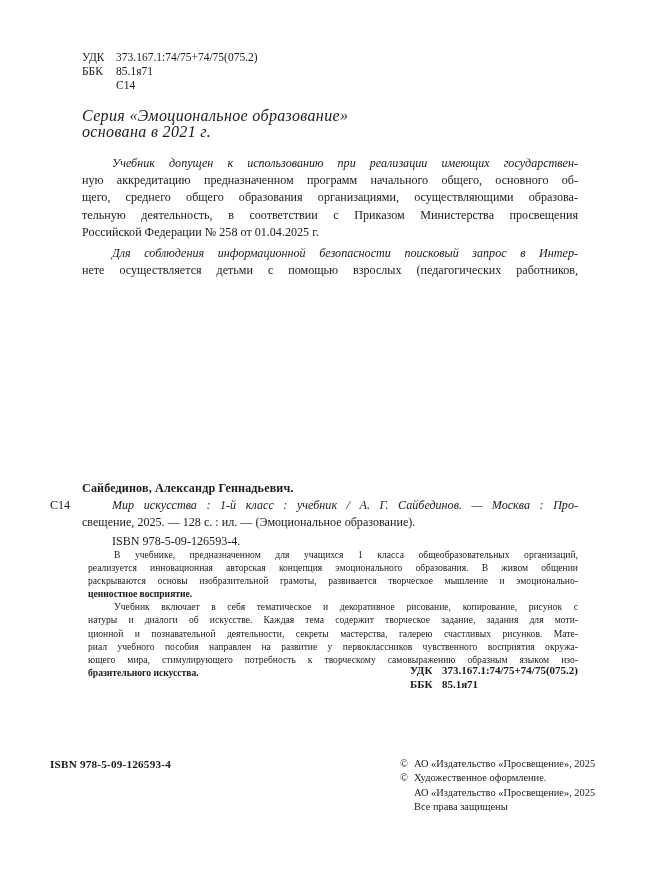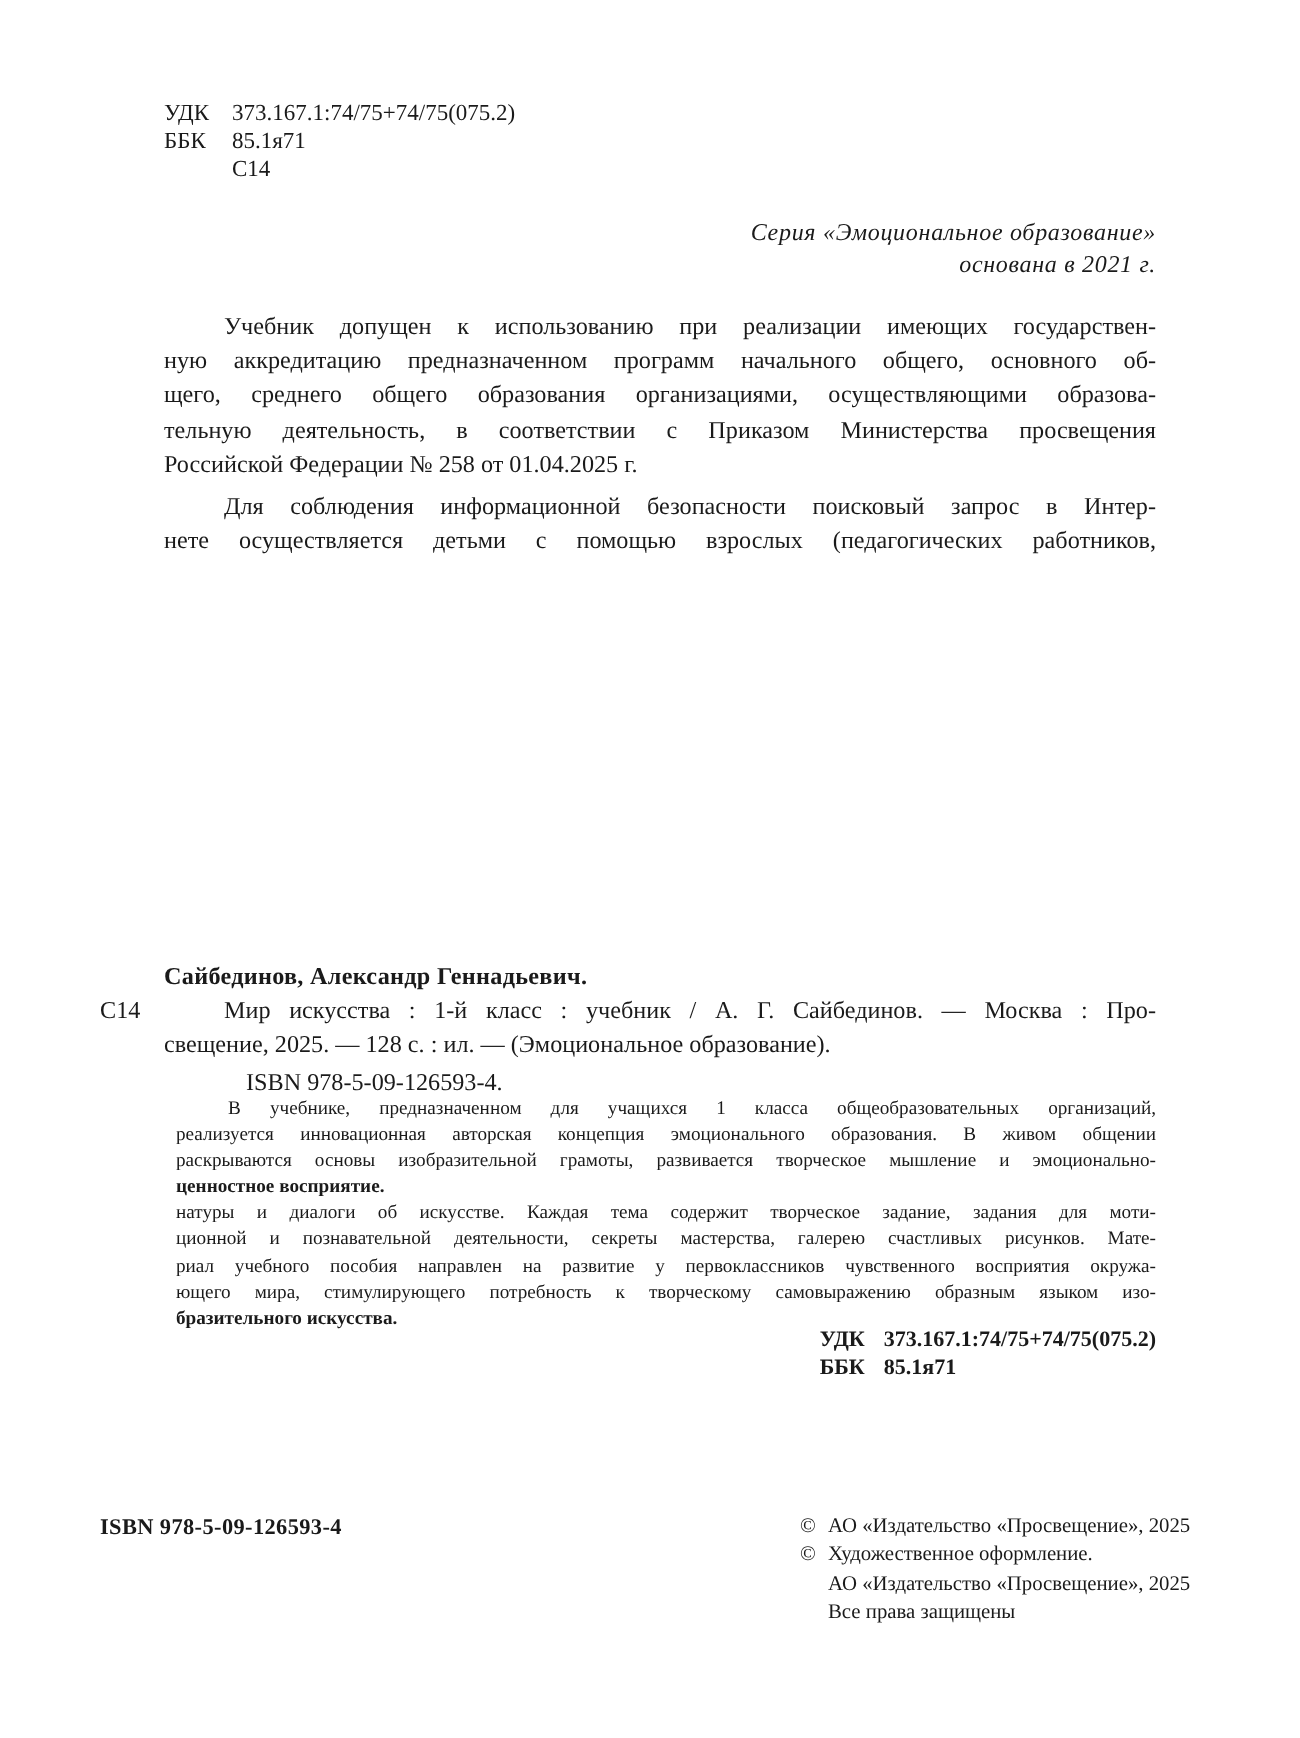--- a/index.html
+++ b/index.html
@@ -42,23 +42,23 @@
     display: inline-block;
     margin-left: 34px;
   }
 
   
   .series {
     position: absolute;
     left: 82px;
     top: 108px;
     width: 496px;
-    text-align: right;
+    text-align: left;
     font-style: italic;
-    font-size: 12px;
+    font-size: 16px;
     line-height: 16px;
     letter-spacing: .35px;
   }
   .series .ln { display: block; }
 
   
   .body-block {
     position: absolute;
     left: 82px;
     width: 496px;
@@ -70,21 +70,21 @@
   #para-approval { top: 155px; }
   #para-safety   { top: 245px; }
 
   
   .jline {
     display: block;
     text-align: justify;
     text-align-last: justify;
     white-space: pre-wrap;
   }
-  .jline.first { text-indent: 30px; }
+  .jline.first { text-indent: 30px; font-style: italic; }
   .jline.last  { text-align-last: left; }
 
   
   .biblio {
     position: absolute;
     left: 82px;
     top: 480px;
     width: 496px;
     font-size: 12.1px;
     line-height: 17.2px;
@@ -97,21 +97,21 @@
   .shelf-hang {
     position: absolute;
     left: 50px;
     top: 497px;
     font-size: 12.1px;
     line-height: 17.2px;
   }
   .biblio .desc { display: block; }
   .biblio .isbn {
     display: block;
-    margin-left: 41px;
+    margin-left: 30px;
     margin-top: 1px;
   }
 
   
   .annotation {
     position: absolute;
     left: 88px;
     top: 548px;
     width: 490px;
     font-size: 9.6px;
@@ -213,20 +213,21 @@
   </div>
 
   <div class="annotation">
     <span class="apara">
       <span class="aline first">В учебнике, предназначенном для учащихся 1 класса общеобразовательных организаций,</span>
       <span class="aline">реализуется инновационная авторская концепция эмоционального образования. В живом общении</span>
       <span class="aline">раскрываются основы изобразительной грамоты, развивается творческое мышление и эмоционально-</span>
       <span class="aline last">ценностное восприятие.</span>
     </span>
     <span class="apara">
+      <span class="aline first">Учебник включает в себя тематическое и декоративное рисование, копирование, рисунок с</span>
       <span class="aline">натуры и диалоги об искусстве. Каждая тема содержит творческое задание, задания для моти-</span>
       <span class="aline">ционной и познавательной деятельности, секреты мастерства, галерею счастливых рисунков. Мате-</span>
       <span class="aline">риал учебного пособия направлен на развитие у первоклассников чувственного восприятия окружа-</span>
       <span class="aline">ющего мира, стимулирующего потребность к творческому самовыражению образным языком изо-</span>
       <span class="aline last">бразительного искусства.</span>
     </span>
   </div>
 
   <div class="codes-right">
     <span class="row"><span class="lbl">УДК</span><span>373.167.1:74/75+74/75(075.2)</span></span>

